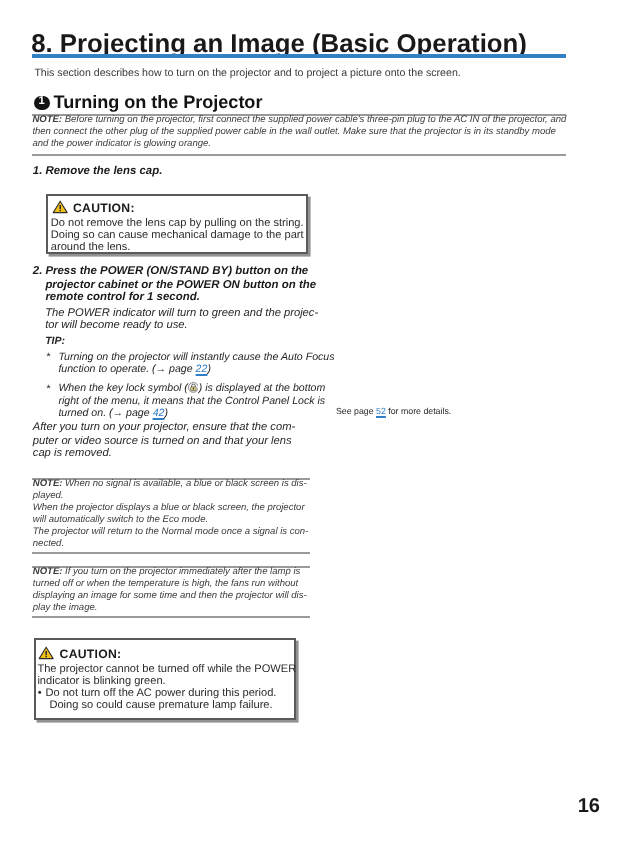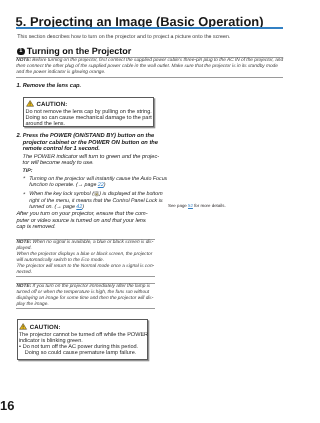--- a/index.html
+++ b/index.html
@@ -53,29 +53,29 @@
   .caution .hd{position:relative;height:11.2px;}
   .caution .hd .tri{position:absolute;left:1.8px;top:2.5px;line-height:0;}
   .caution .hd .lbl{position:absolute;left:12.2px;top:3.2px;font-size:6.1px;font-weight:bold;
                     letter-spacing:0.14px;color:#1a1a1a;}
   .caution .bd{font-size:5.55px;line-height:6.15px;color:#2a2a2a;padding:0 0.5px 0 1.1px;white-space:nowrap;}
   .caution .bd .row{position:relative;padding-left:4px;}
   .caution .bd .row .bt{position:absolute;left:0.2px;top:-0.1px;}
   .caution .bd .row .sub{display:block;padding-left:2.0px;}
   .seepage{position:absolute;left:168px;top:202.5px;font-size:4.4px;color:#231f20;}
 
-  .pagenum{position:absolute;left:0;top:398px;width:300px;text-align:left;
-           font-size:13px;font-weight:bold;color:#1a1a1a;}
+  .pagenum{position:absolute;left:0;top:398px;width:300px;text-align:right;
+           font-size:10px;font-weight:bold;color:#1a1a1a;}
 </style>
 </head>
 <body>
 
 <div class="page">
 
-  <div class="title">5. Projecting an Image (Basic Operation)</div>
+  <div class="title">8. Projecting an Image (Basic Operation)</div>
   <div class="title-rule"></div>
   <div class="intro">This section describes how to turn on the projector and to project a picture onto the screen.</div>
 
   <div class="sec"><span class="secnum">1</span><span class="sectxt">Turning on the Projector</span></div>
 
   <div class="note" style="left:16.2px;top:57.3px;width:267px;">
     <div><b>NOTE:</b><span> Before turning on the projector, first connect the supplied power cable's three-pin plug to the AC IN of the projector, and</span></div>
     <div>then connect the other plug of the supplied power cable in the wall outlet. Make sure that the projector is in its standby mode</div>
     <div>and the power indicator is glowing orange.</div>
   </div>

